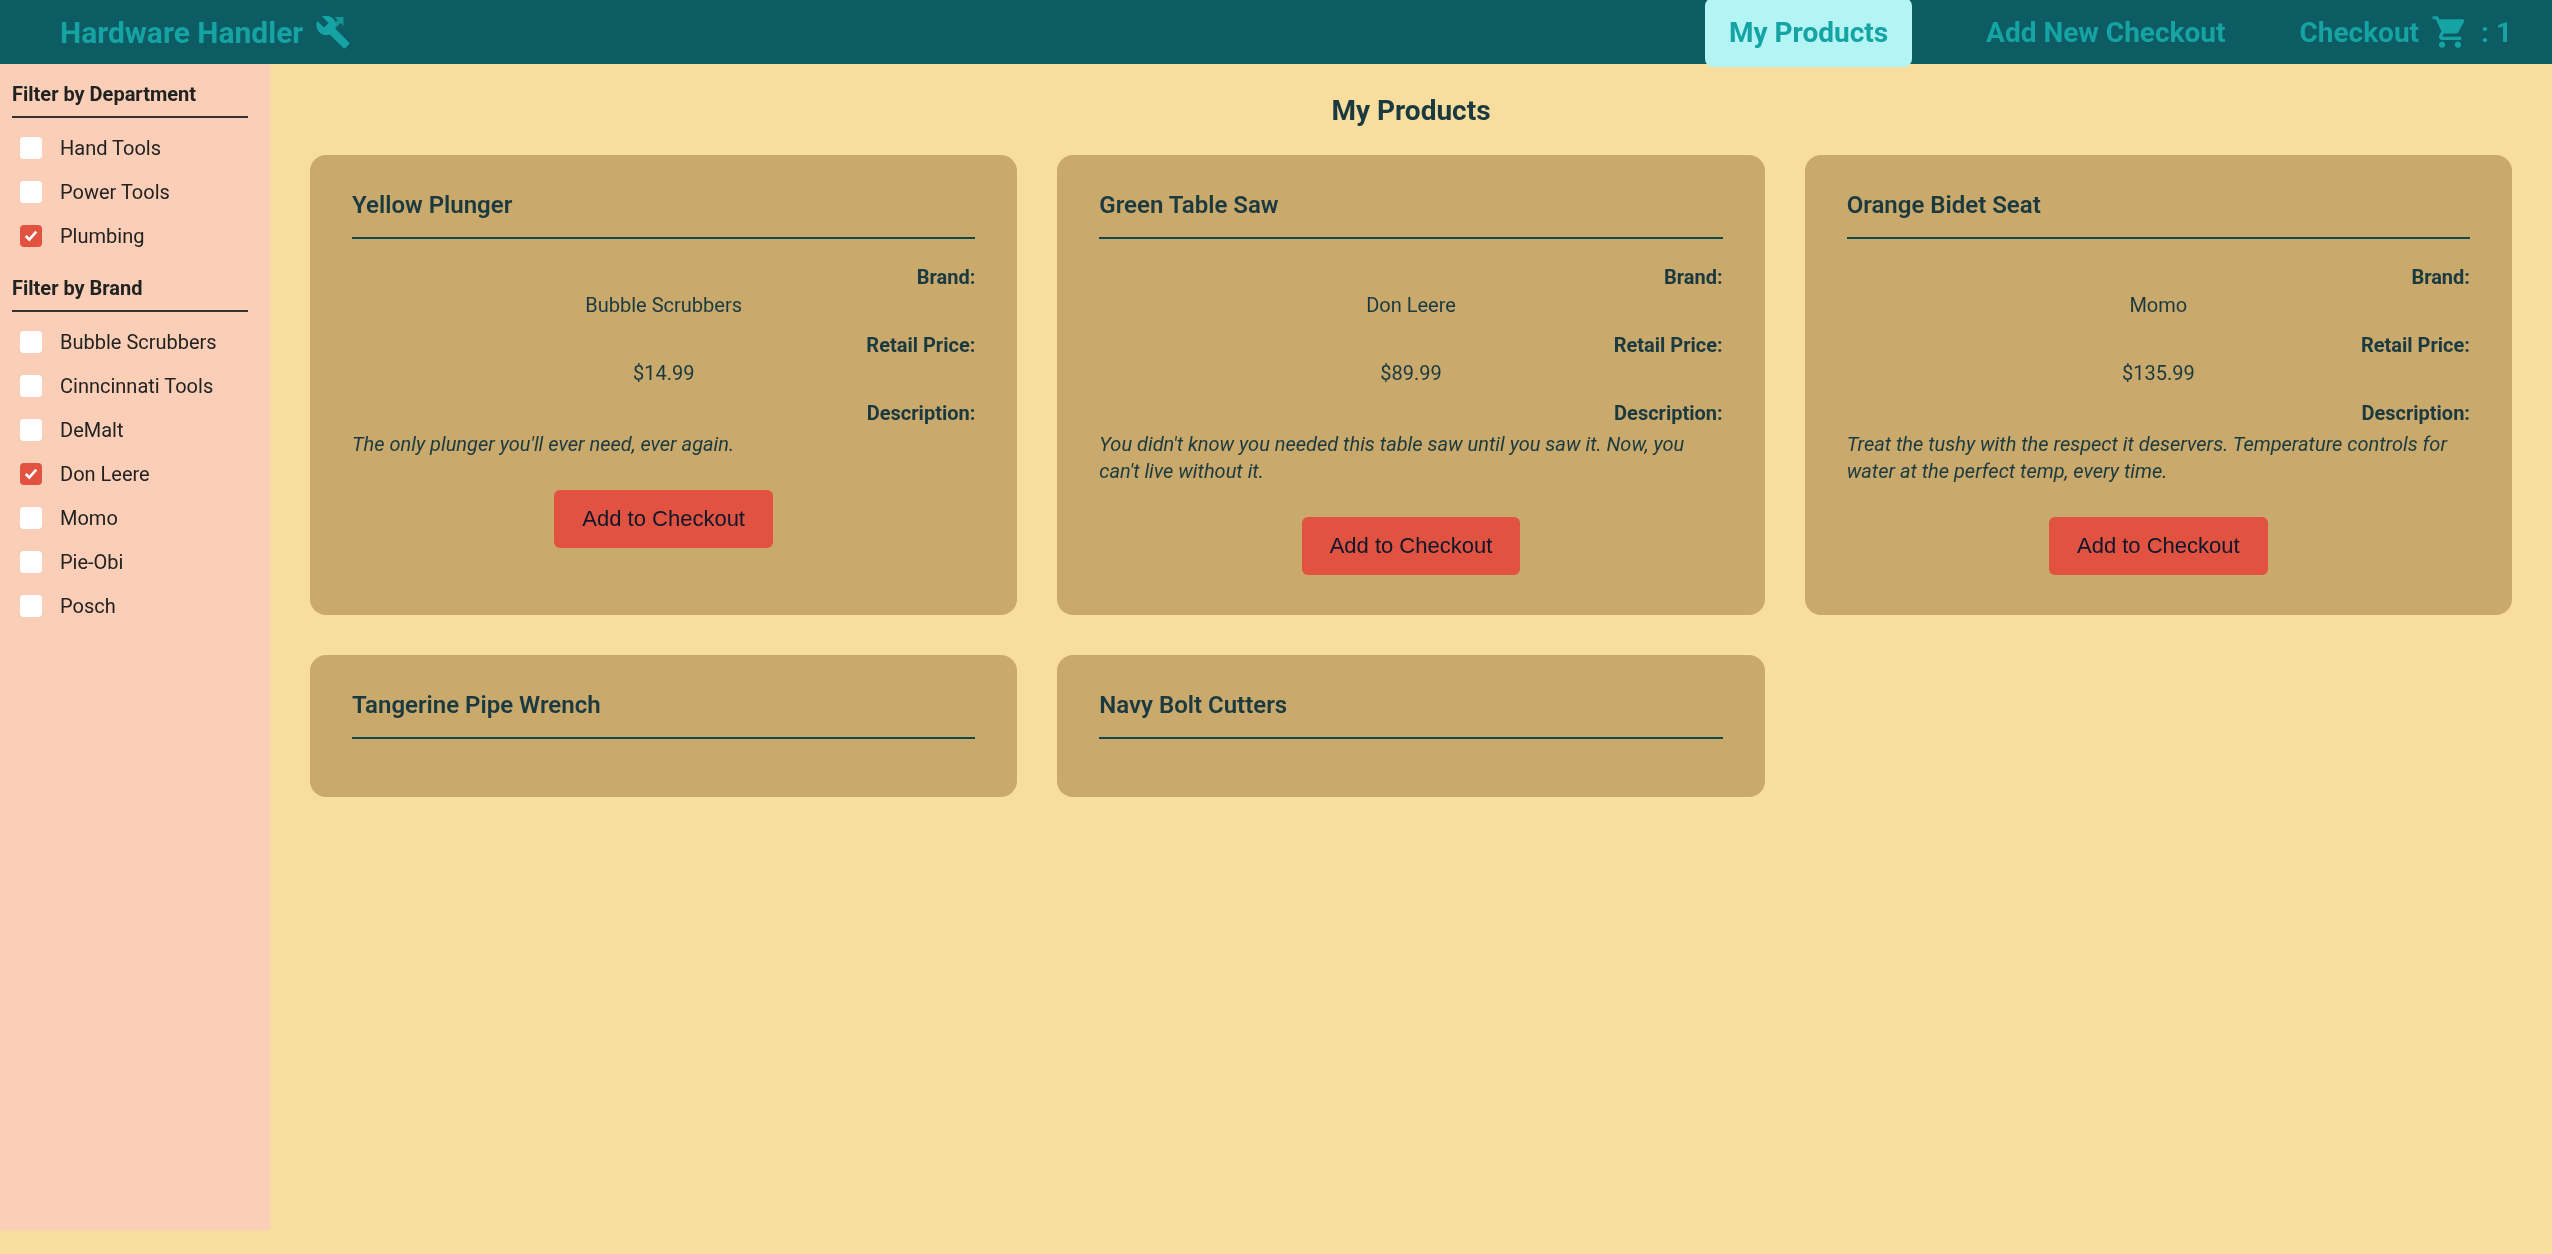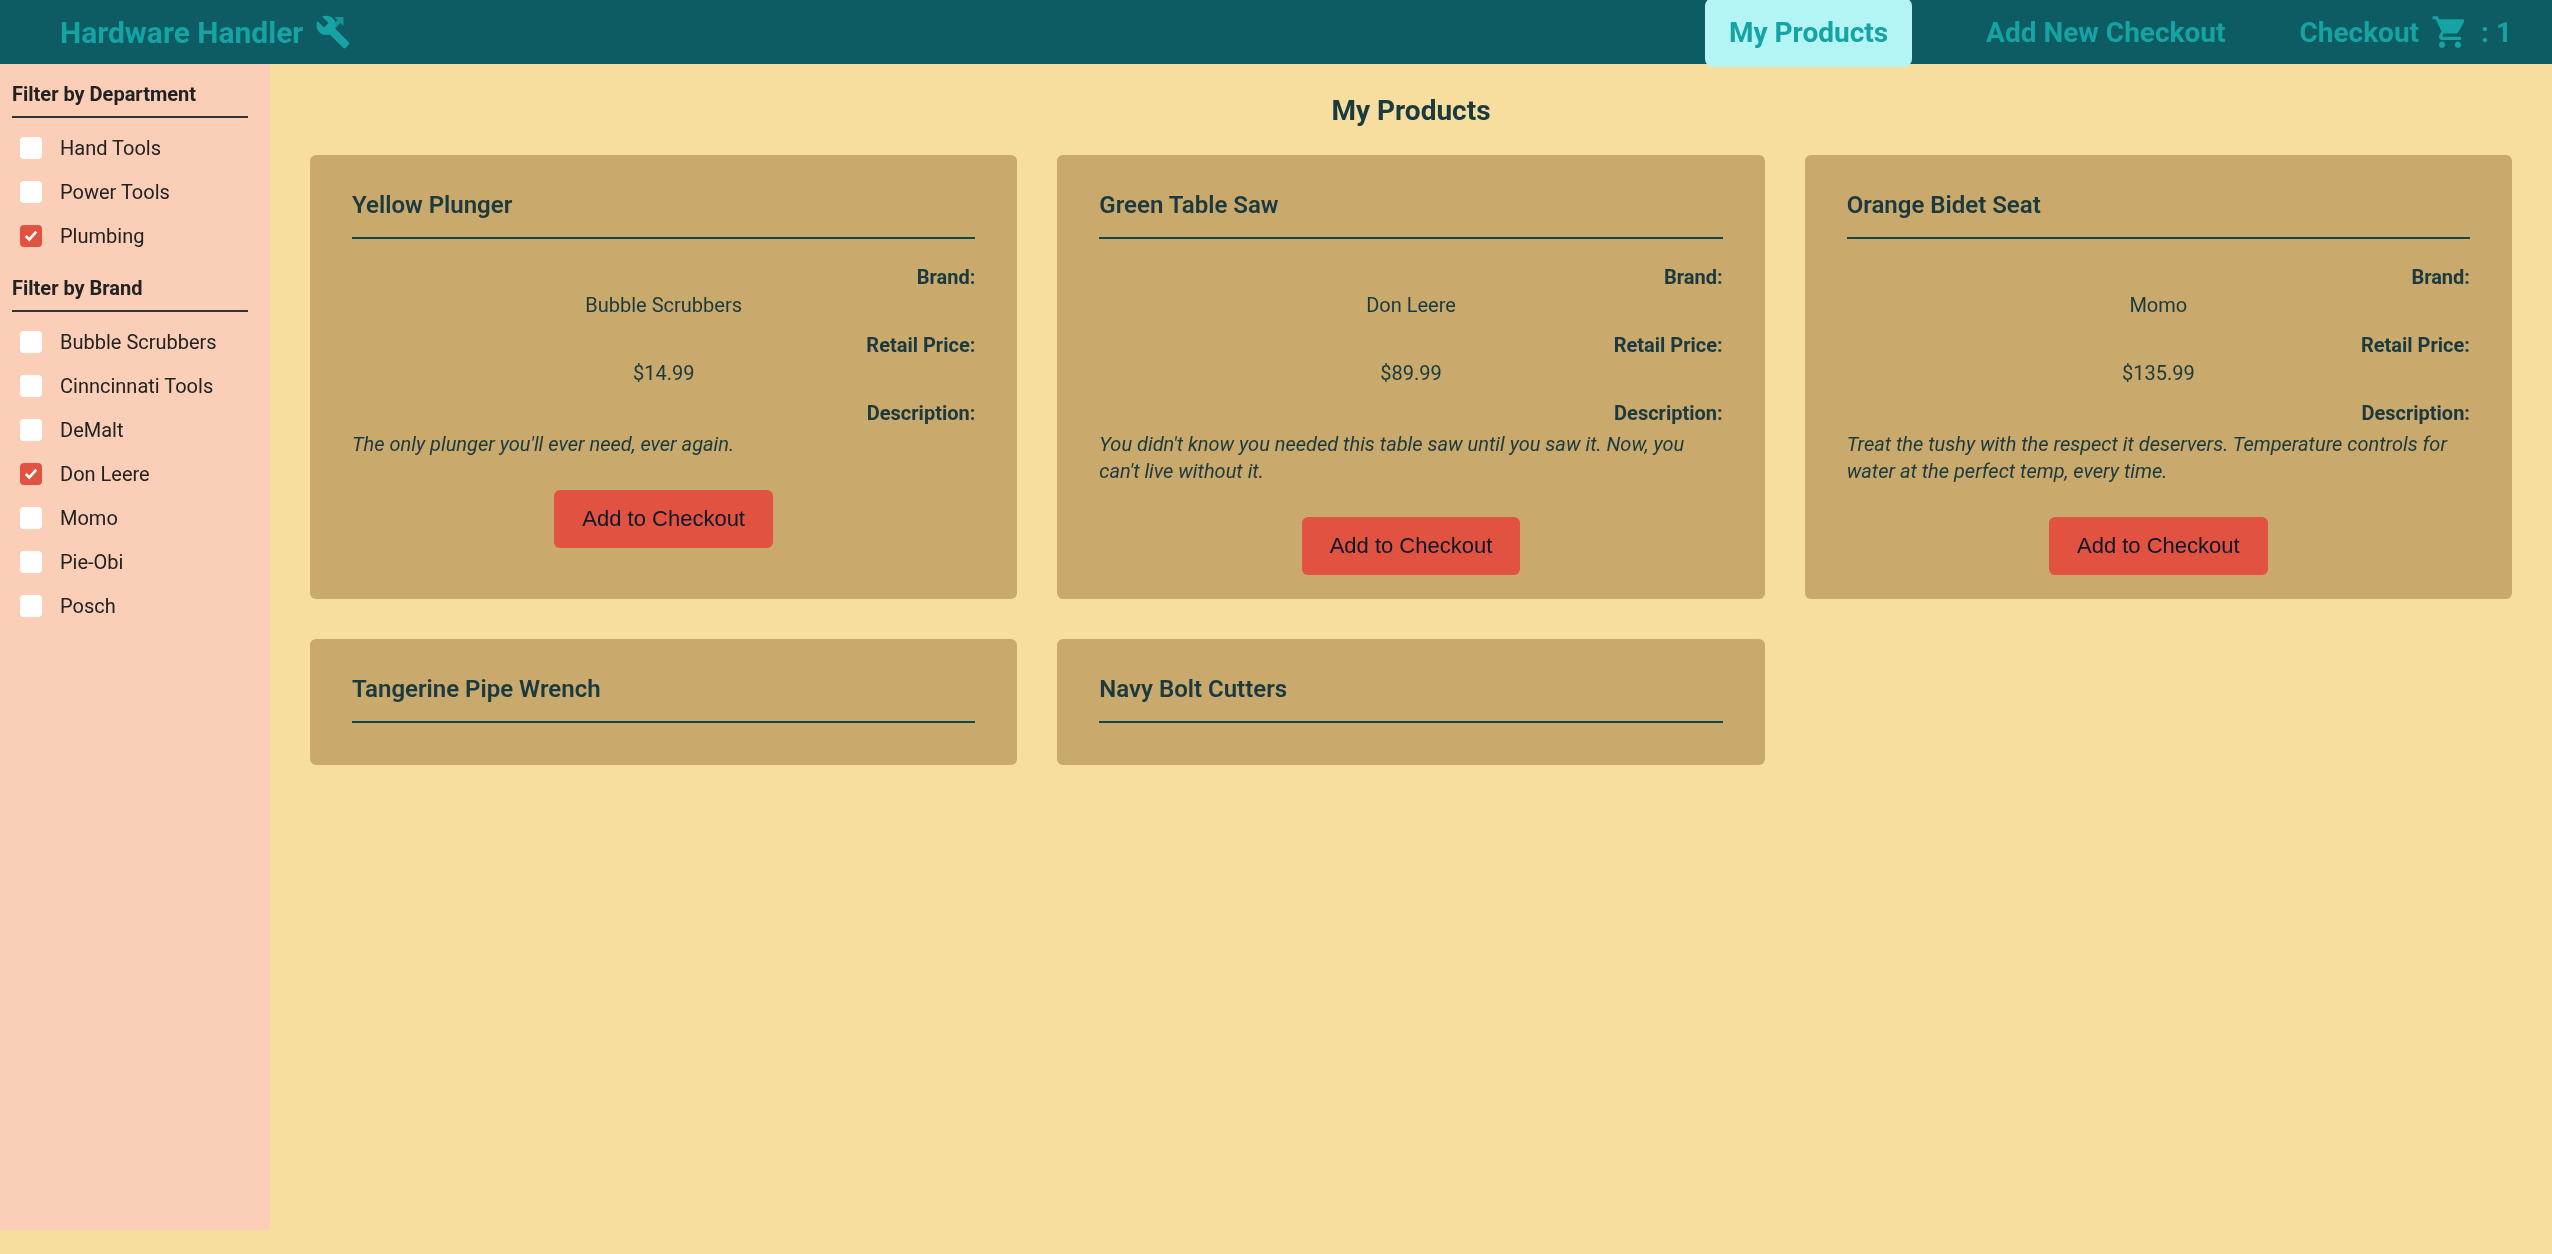--- a/index.html
+++ b/index.html
@@ -125,22 +125,22 @@
       color: #1a3a3f;
       margin-bottom: 28px;
     }
     .product-grid {
       display: grid;
       grid-template-columns: repeat(3, 1fr);
       gap: 40px;
     }
     .product-card {
       background: #caa96c;
-      border-radius: 6px;
-      padding: 36px 42px 24px;
+      border-radius: 16px;
+      padding: 36px 42px 40px;
       display: flex;
       flex-direction: column;
     }
     .product-name {
       font-size: 24px;
       font-weight: 600;
       color: #1a3a3f;
       padding-bottom: 18px;
       border-bottom: 2px solid #0d4a4f;
       margin-bottom: 18px;

